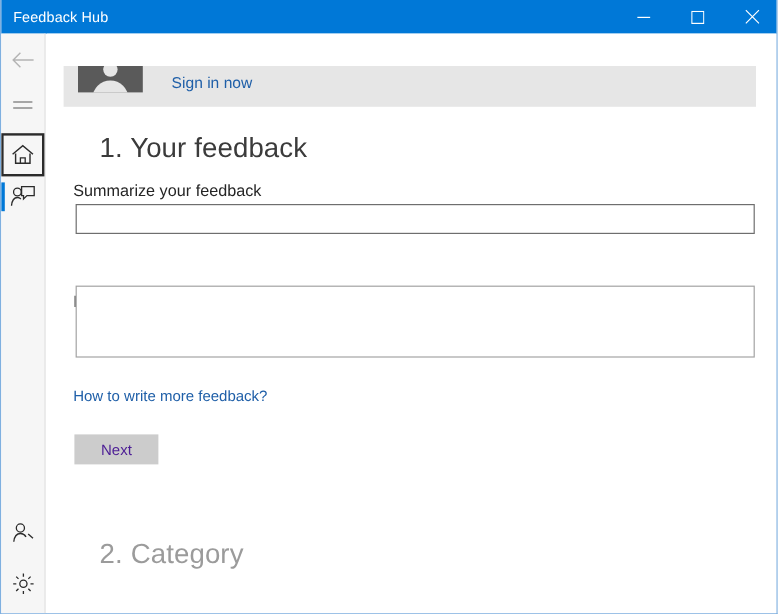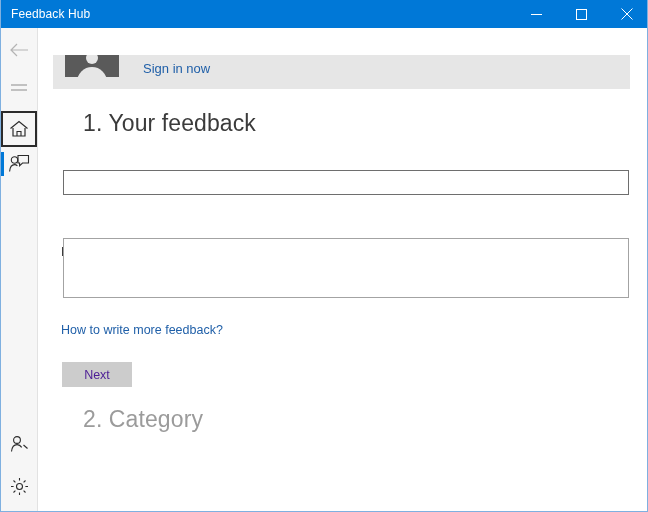--- a/index.html
+++ b/index.html
@@ -167,21 +167,21 @@
     left: 19px;
     font-size: 23px;
     font-weight: 400;
     color: #3b3b3b;
     white-space: nowrap;
     letter-spacing: 0.1px;
     margin-left: 25px;
   }
   .section-heading.muted { color: #9b9b9b; }
   .h-feedback { top: 82px; }
-  .h-category { top: 378px; }
+  .h-category { top: 420px; }
   .h-additional { top: 454px; }
 
   .field-label {
     position: absolute;
     left: 22px;
     font-size: 13.5px;
     color: #252525;
     white-space: nowrap;
   }
   .lbl-summarize { top: 123px; }
@@ -328,20 +328,21 @@
     <div class="signin-banner">
       <div class="avatar-box">
         <div class="avatar-head"></div>
         <div class="avatar-body"></div>
       </div>
       <div class="signin-link">Sign in now</div>
     </div>
 
     <div class="section-heading h-feedback">1. Your feedback</div>
 
+    <div class="field-label lbl-summarize">Summarize your feedback</div>
     <input class="text-input" type="text" placeholder="" style="">
 
     <div class="field-label lbl-explain">Explain in more detail (optional)</div>
     <textarea class="text-area" placeholder="" style=""></textarea>
 
     <div class="help-link">How to write more feedback?</div>
 
     <button class="next-button" disabled="">Next</button>
 
     <div class="section-heading muted h-category">2. Category</div>

